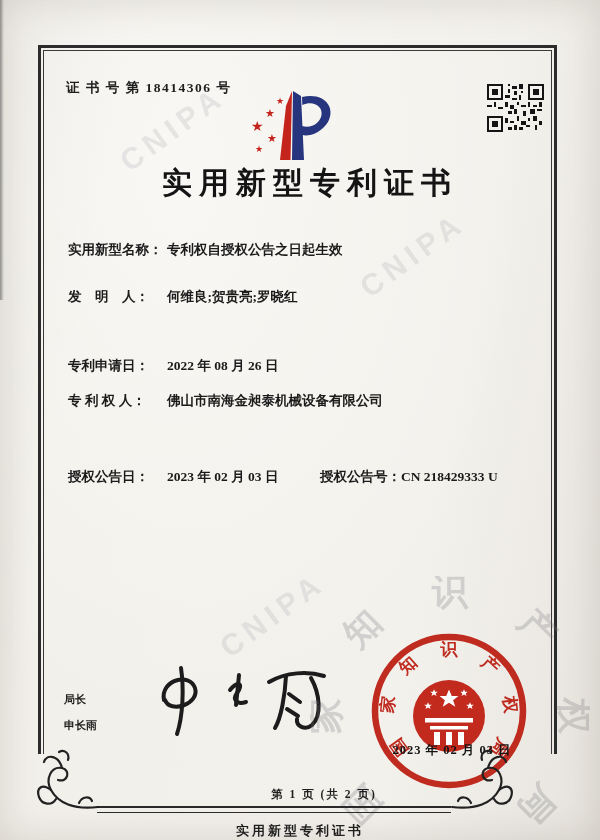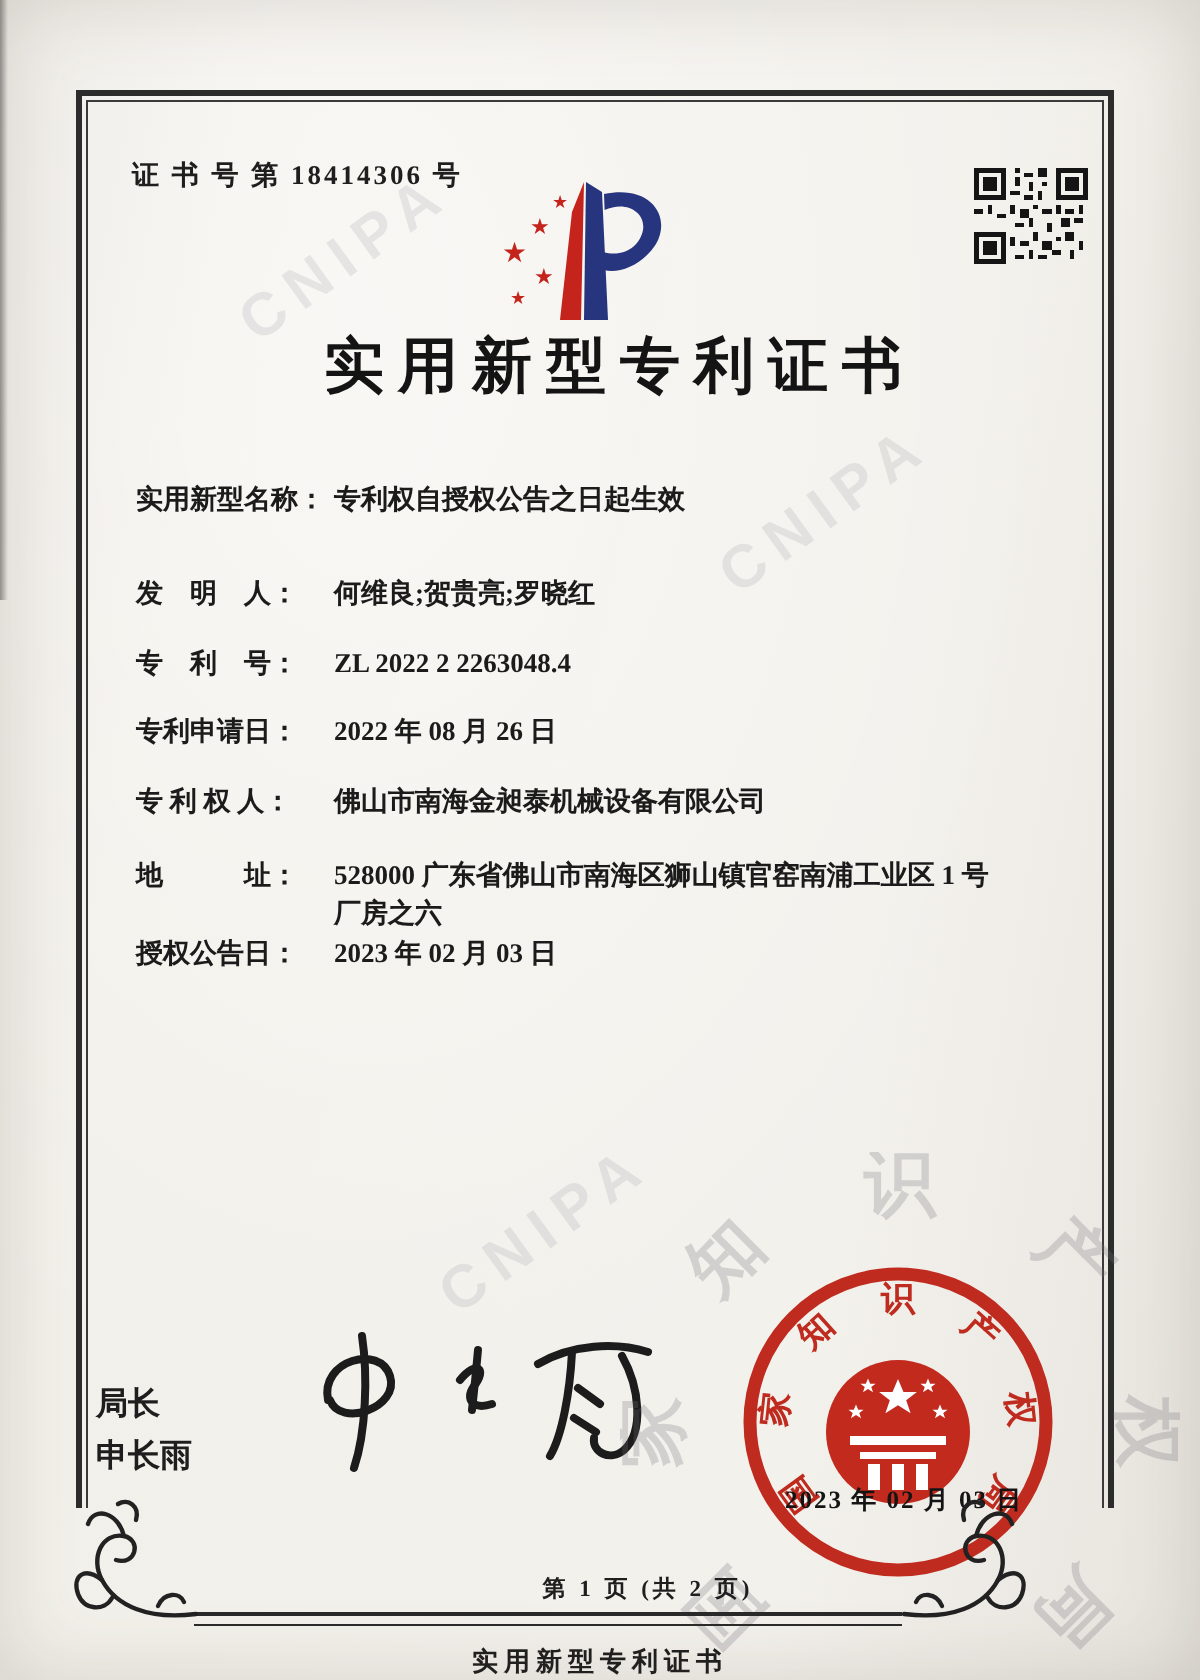--- a/index.html
+++ b/index.html
@@ -36,21 +36,21 @@
   .lbl{display:inline-block;width:99px;vertical-align:top;white-space:nowrap;}
   .val{display:inline-block;width:340px;vertical-align:top;}
   .val.nowrap{white-space:nowrap;}
   .pair2{position:absolute;left:252px;top:0;white-space:nowrap;}
 
   .paras{position:absolute;left:58px;top:494px;width:489px;
       font-size:13px;line-height:21.5px;font-style:italic;color:#222;
       font-weight:600;}
   .paras p{margin:0;text-indent:2em;text-align:justify;}
 
-  .director{position:absolute;left:48px;font-size:16px;font-weight:700;}
+  .director{position:absolute;left:64px;font-size:11px;font-weight:700;}
   .sig{position:absolute;left:138px;top:660px;}
 
   .seal-wm{position:absolute;left:310px;top:576px;}
   .seal{position:absolute;left:368px;top:630px;}
   .seal-date{position:absolute;left:372px;top:742px;width:160px;text-align:center;
       font-size:12.5px;font-weight:700;letter-spacing:1px;color:#141414;
       font-family:"Liberation Serif","DejaVu Serif",serif;}
 
   .page-info{position:absolute;left:0;right:0;top:787px;text-align:center;
       font-size:11.5px;font-weight:600;letter-spacing:2px;margin-left:48px;}
@@ -137,34 +137,29 @@
   </svg>
 
   <div class="title">实用新型专利证书</div>
 
   <div class="row" style="top:240px;">
     <span class="lbl">实用新型名称：</span><span class="val nowrap">专利权自授权公告之日起生效</span>
   </div>
   <div class="row" style="top:287px;">
     <span class="lbl">发　明　人：</span><span class="val nowrap">何维良;贺贵亮;罗晓红</span>
   </div>
-  <div class="row" style="top:322px;">
-    <span class="lbl">专　利　号：</span><span class="val nowrap">ZL 2022 2 2263048.4</span>
-  </div>
   <div class="row" style="top:356px;">
     <span class="lbl">专利申请日：</span><span class="val nowrap">2022 年 08 月 26 日</span>
   </div>
   <div class="row" style="top:391px;">
     <span class="lbl">专 利 权 人：</span><span class="val nowrap">佛山市南海金昶泰机械设备有限公司</span>
   </div>
-  <div class="row" style="top:428px;">
-    <span class="lbl">地　　　址：</span><span class="val">528000 广东省佛山市南海区狮山镇官窑南浦工业区 1 号厂房之六</span>
-  </div>
   <div class="row" style="top:467px;">
     <span class="lbl">授权公告日：</span><span>2023 年 02 月 03 日</span>
+    <span class="pair2"><span>授权公告号：</span><span>CN 218429333 U</span></span>
   </div>
 
 
   <div class="director" style="top:692px;">局长</div>
   <div class="director" style="top:718px;">申长雨</div>
 
   <svg class="sig" width="215" height="88" viewBox="0 0 215 88">
     <g fill="none" stroke="#1c1c1c" stroke-width="4" stroke-linecap="round" stroke-linejoin="round">
       <path d="M26 40 C22 20 52 12 57 28 C62 44 32 54 27 40"></path>
       <path d="M43 8 C46 28 45 56 39 74"></path>

